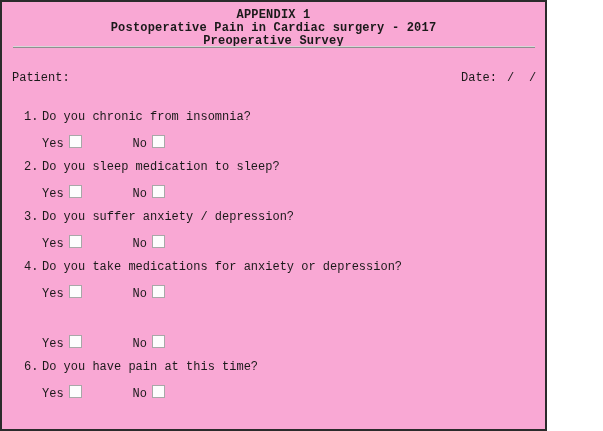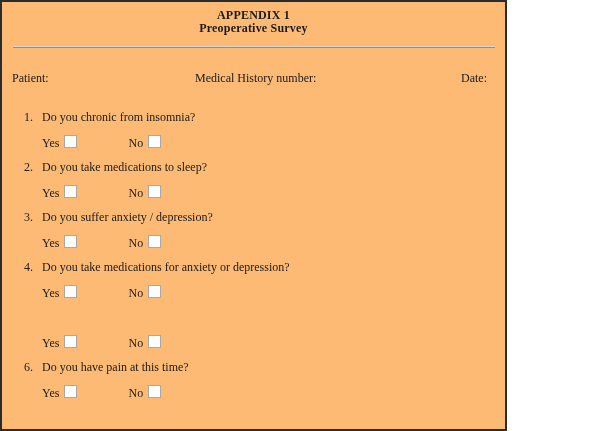--- a/index.html
+++ b/index.html
@@ -1,23 +1,23 @@
 <!DOCTYPE html>
 <html><head>
 <meta charset="utf-8">
 <style>
   html, body { margin: 0; padding: 0; background: #ffffff; }
   .page {
     position: relative;
-    width: 507px;
+    width: 547px;
     height: 431px;
     box-sizing: border-box;
     border: 2px solid #2b2b2b;
-    background: #fdba74;
-    font-family: Liberation Serif, serif;
+    background: #f9a8d4;
+    font-family: Liberation Mono, monospace;
     font-size: 12px;
     color: #1a1a1a;
     overflow: hidden;
   }
   .abs { position: absolute; }
   .header-block {
     top: 7px; left: 0; right: 0;
     text-align: center;
     font-weight: bold;
     line-height: 13px;
@@ -45,40 +45,40 @@
   .no-label { margin-left: 11px; padding-left: 40px; }
   .cb-inline { margin-left: 6px; }
 </style>
 </head>
 <body>
 
 <div class="page">
 
   <div class="abs header-block">
     <div>APPENDIX 1</div>
+    <div>Postoperative Pain in Cardiac surgery - 2017</div>
     <div>Preoperative Survey</div>
   </div>
 
   <div class="abs divider"></div>
 
   <span class="abs info-label" style="left:10px">Patient:</span>
-  <span class="abs info-label" style="left:193px">Medical History number:</span>
   <span class="abs info-label" style="left:459px">Date:</span>
   <span class="abs info-label slash" style="left:505px">/</span>
   <span class="abs info-label slash" style="left:527px">/</span>
 
   <div class="abs q-line" style="left:22px; top:108px">
     <span class="q-num">1.</span><span>Do you chronic from insomnia?</span>
   </div>
   <div class="abs yn-line" style="left:40px; top:133px">
     <span>Yes</span><span class="cb"></span><span class="no-label">No</span><span class="cb"></span>
   </div>
 
   <div class="abs q-line" style="left:22px; top:158px">
-    <span class="q-num">2.</span><span>Do you take medications to sleep?</span>
+    <span class="q-num">2.</span><span>Do you sleep medication to sleep?</span>
   </div>
   <div class="abs yn-line" style="left:40px; top:183px">
     <span>Yes</span><span class="cb"></span><span class="no-label">No</span><span class="cb"></span>
   </div>
 
   <div class="abs q-line" style="left:22px; top:208px">
     <span class="q-num">3.</span><span>Do you suffer anxiety / depression?</span>
   </div>
   <div class="abs yn-line" style="left:40px; top:233px">
     <span>Yes</span><span class="cb"></span><span class="no-label">No</span><span class="cb"></span>

